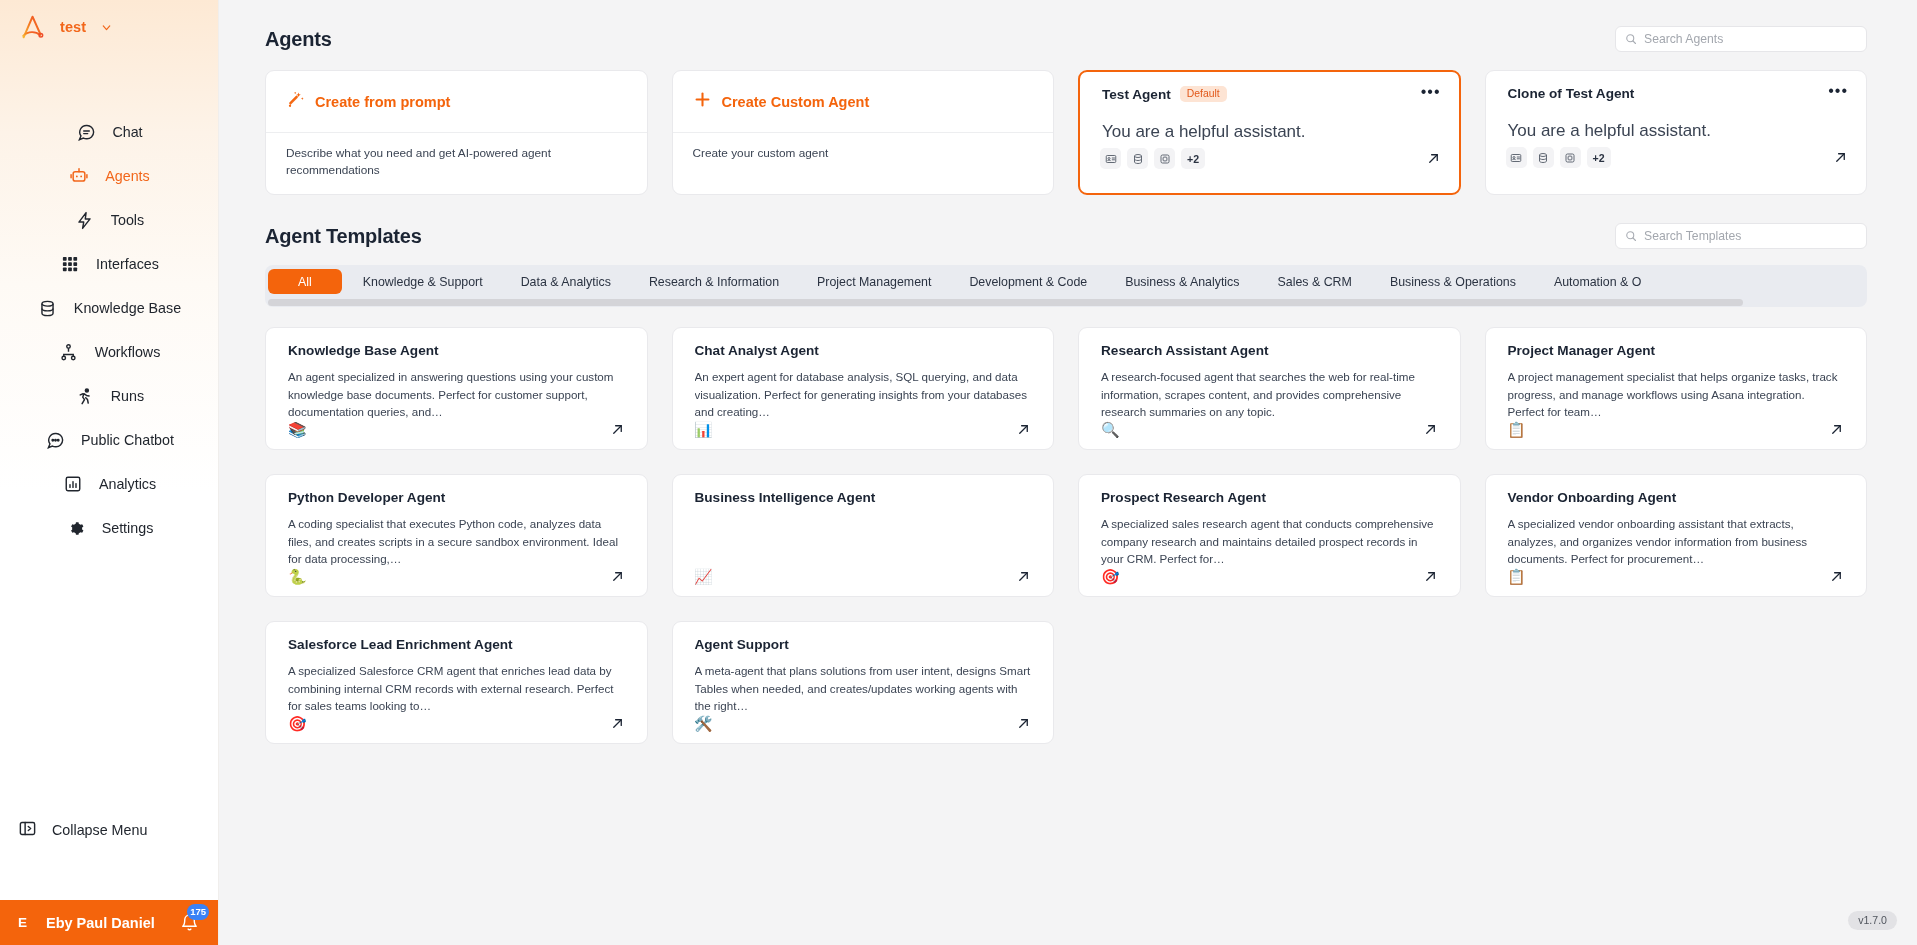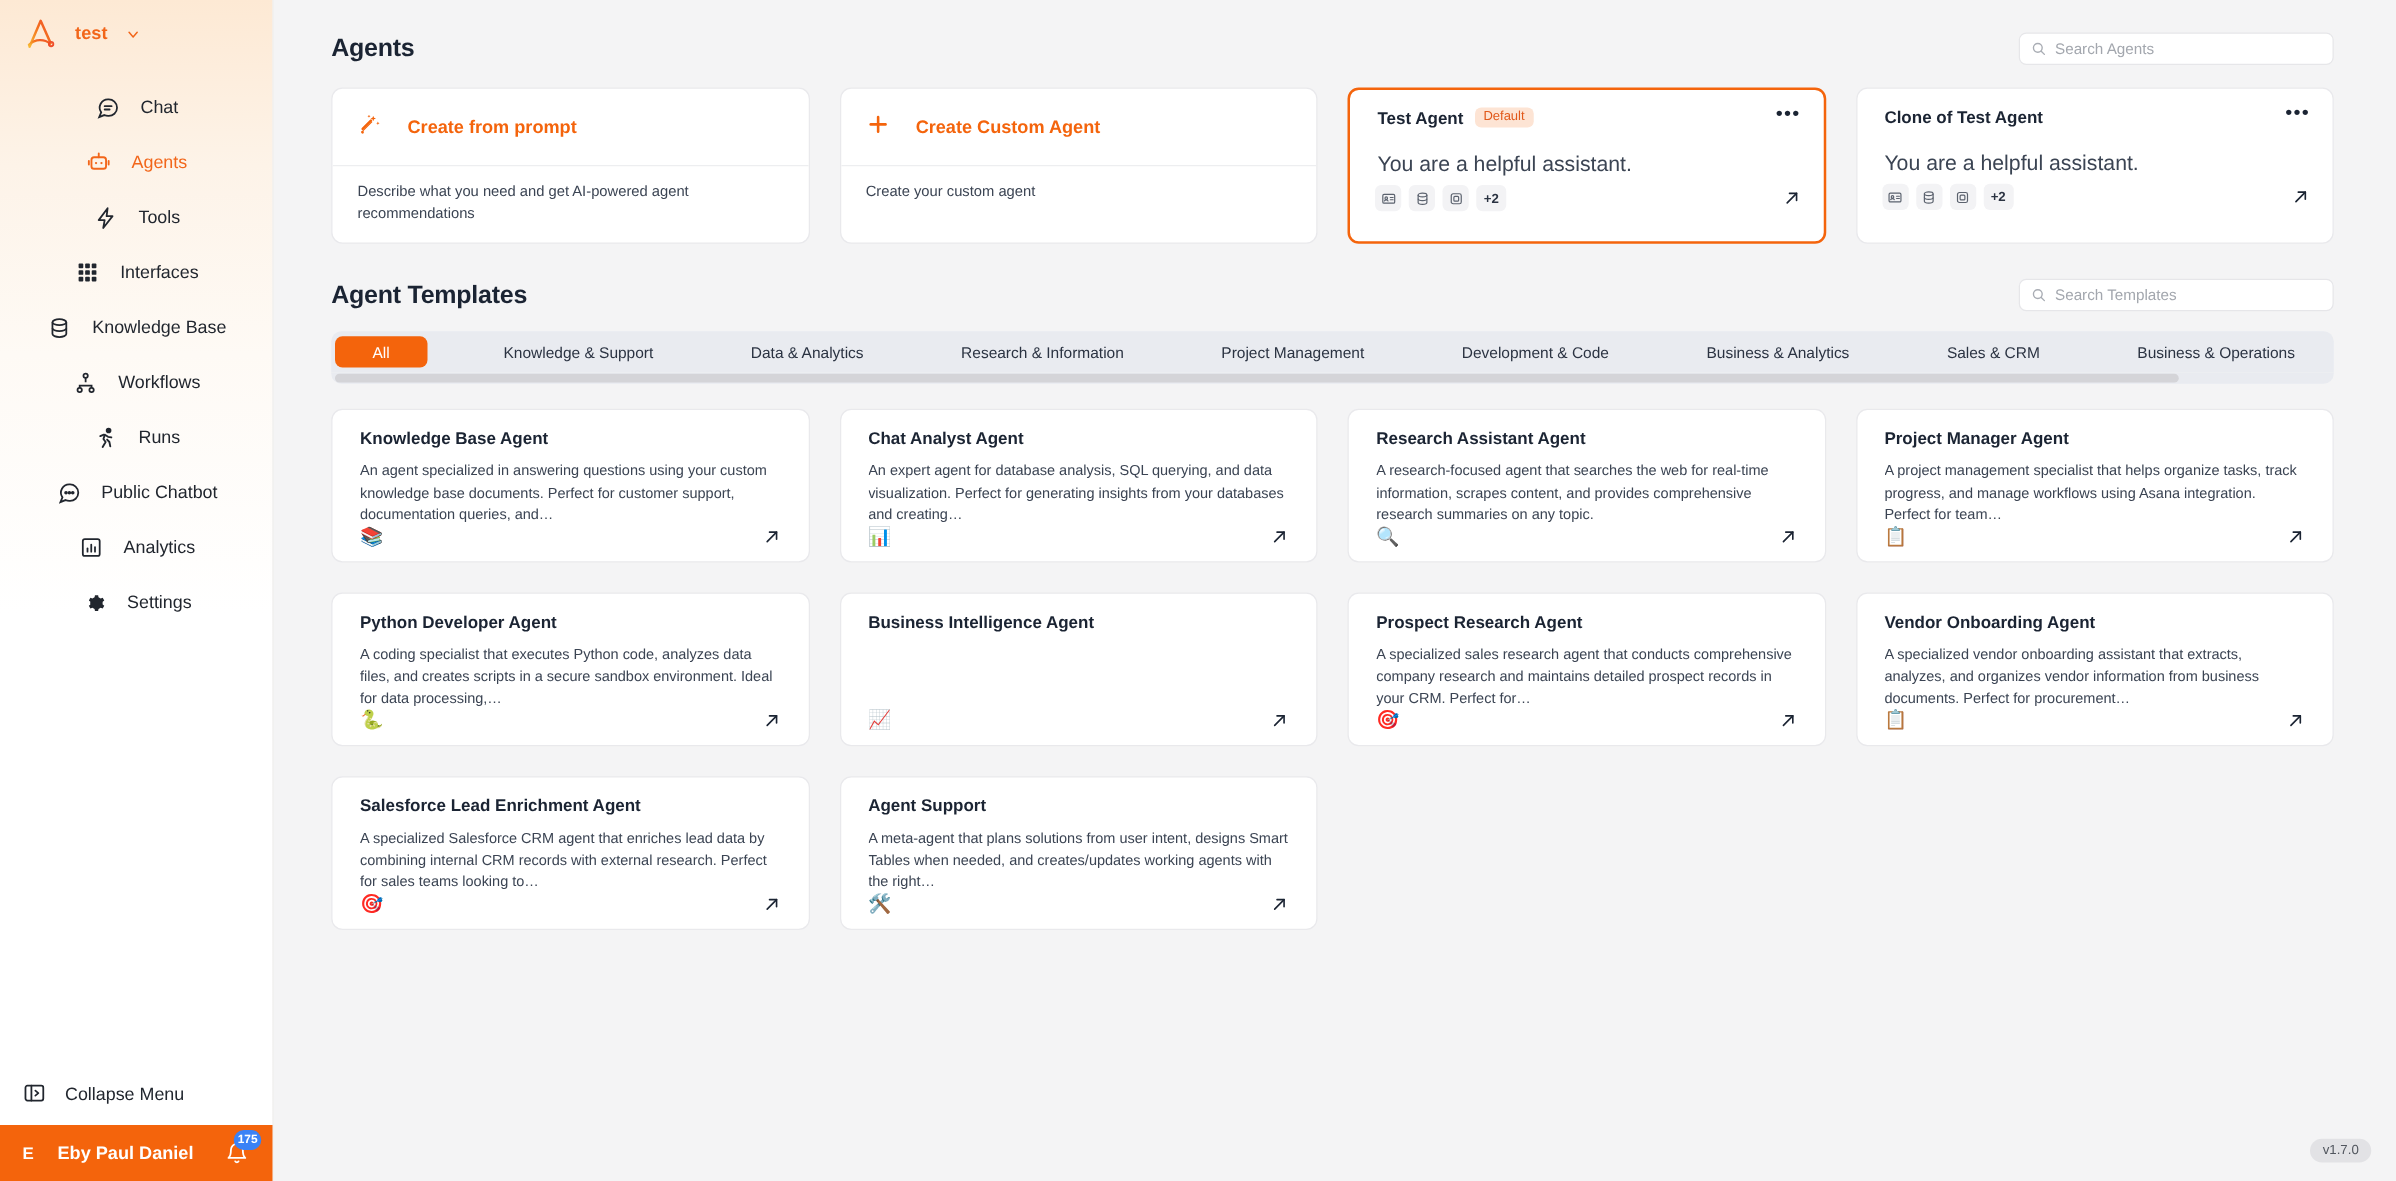--- a/index.html
+++ b/index.html
@@ -14,20 +14,21 @@
   .app { display: flex; width: 1917px; height: 945px; }
 
   
   .sidebar {
     width: 219px; height: 945px;
     flex: 0 0 219px;
     background: linear-gradient(180deg, #fde9d4 0%, #fdf3e8 14%, #fefaf5 30%, #ffffff 52%, #ffffff 100%);
     display: flex; flex-direction: column;
     position: relative;
     border-right: 1px solid #f0eeec;
+    gap: 46px;
   }
   .brand {
     display: flex; align-items: center; gap: 12px;
     padding: 14px 0 14px 18px; height: 54px;
   }
   .brand-logo { width: 30px; height: 30px; flex: 0 0 30px; }
   .brand-name {
     font-size: 14.5px; font-weight: 700; color: #f2661a; letter-spacing: .1px;
   }
   .brand-caret { margin-left: 2px; display: flex; align-items: center; }
@@ -110,21 +111,21 @@
     border: 1px solid #e9e9ec;
     border-radius: 9px;
     height: 125px;
     display: flex; flex-direction: column;
     cursor: pointer;
     overflow: hidden;
   }
   .agent-card.selected { border: 2px solid #f4640c; }
   .create-top {
     height: 62px; display: flex; align-items: center;
-    gap: 21px; padding: 0 20px;
+    gap: 10px; padding: 0 20px;
     border-bottom: 1px solid #edeef0;
   }
   .create-label { color: #f4640c; font-size: 14.5px; font-weight: 700; }
   .create-body { padding: 12px 20px 0 20px; font-size: 11.8px; color: #3b4453; line-height: 1.45; }
 
   .ac-head { display: flex; align-items: center; padding: 14px 15px 0 22px; gap: 9px; }
   .ac-title { font-size: 13.6px; font-weight: 700; color: #1b2433; }
   .default-chip {
     background: #fde4d4; color: #e1581a;
     border-radius: 5px; font-size: 10.4px;
@@ -148,21 +149,20 @@
   
   .templates-head { margin-top: 28px; }
   .tab-strip-wrap { margin-top: 16px; position: relative; }
   .tab-strip {
     display: flex; align-items: center;
     background: #e9ebf0;
     border-radius: 8px 8px 0 0;
     height: 33px;
     overflow: hidden;
     padding: 0 0 0 0;
-    gap: 40px;
   }
   .tab {
     font-size: 12.4px; color: #2b3342;
     padding: 0 17px; height: 25px;
     display: flex; align-items: center;
     cursor: pointer; white-space: nowrap;
     border-radius: 6px; margin-left: 4px;
   }
   .tab:first-child { margin-left: 3px; }
   .tab.active { background: #f4640c; color: #fff; padding: 0 30px; font-weight: 500; }

